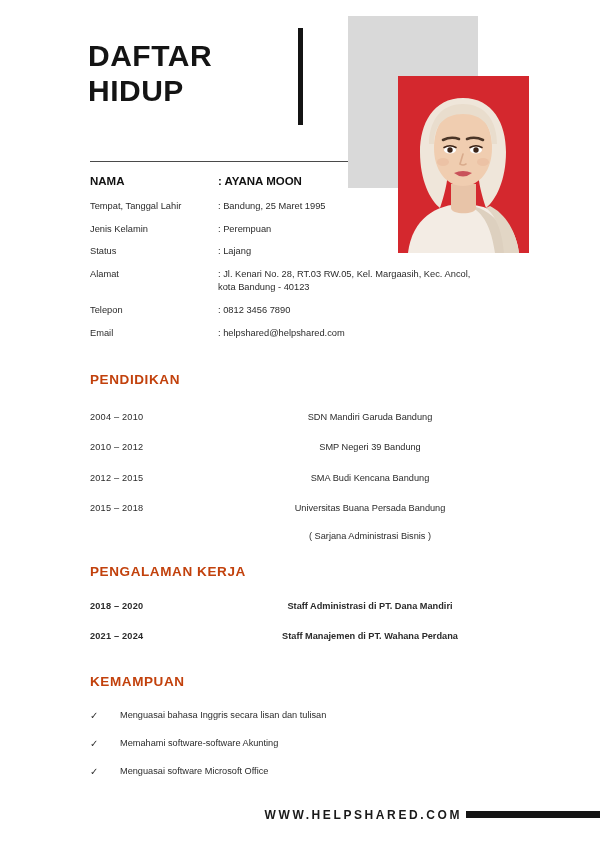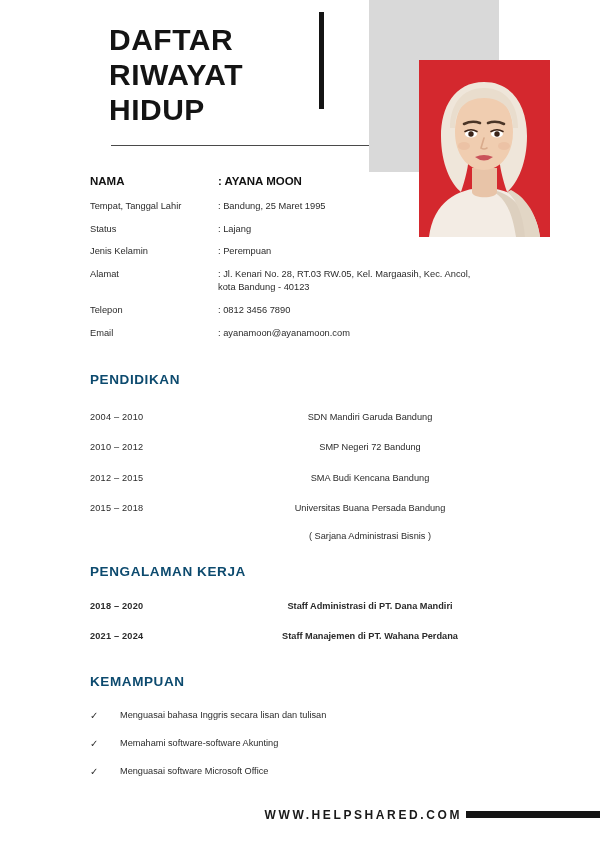--- a/index.html
+++ b/index.html
@@ -13,22 +13,22 @@
     position: relative;
     overflow: hidden;
     font-family: "Liberation Sans", sans-serif;
     color: #1a1a1a;
     -webkit-font-smoothing: antialiased;
   }
 
   
   .header-zone {
     position: absolute;
-    left: 0; top: 0;
-    width: 564px; height: 250px; margin-left: 21px;
+    left: 0; top: 16px;
+    width: 564px; height: 250px;
   }
   .gray-block {
     position: absolute;
     left: 348px; top: 0;
     width: 130px; height: 172px;
     background: #d9d9d9;
   }
   .vert-bar {
     position: absolute;
     left: 298px; top: 12px;
@@ -88,21 +88,21 @@
     padding-bottom: 6px;
   }
   .v-wrap { white-space: pre-line; }
 
   
   .section-title {
     position: absolute;
     font-size: 13.5px;
     font-weight: 700;
     letter-spacing: 0.6px;
-    color: #0c4a6e;
+    color: #c2410c;
     text-transform: uppercase;
   }
   .rows { position: absolute; width: 430px; }
   .row {
     display: flex;
     font-size: 9.2px;
     color: #2b2b2b;
     margin-bottom: 16px;
     line-height: 1.55;
   }
@@ -144,21 +144,20 @@
 </head>
 <body>
 
 <div class="header-zone">
 
   <div class="gray-block"></div>
   <div class="vert-bar"></div>
 
   <div class="title-block">
     <div class="title-line">DAFTAR</div>
-    <div class="title-line">RIWAYAT</div>
     <div class="title-line">HIDUP</div>
   </div>
 
   <div class="hr-rule"></div>
 
   <div class="photo">
     <svg viewBox="0 0 131 177" xmlns="http://www.w3.org/2000/svg">
       <rect x="0" y="0" width="131" height="177" fill="#d4282e"></rect>
 
       <path d="M10 177 C14 143 38 128 65 128 C92 128 117 143 121 177 Z" fill="#f3ece4"></path>
@@ -197,53 +196,53 @@
   <tbody>
     <tr class="head">
       <td class="k">NAMA</td>
       <td class="v">: AYANA MOON</td>
     </tr>
     <tr>
       <td class="k">Tempat, Tanggal Lahir</td>
       <td class="v">: Bandung, 25 Maret 1995</td>
     </tr>
     <tr>
+      <td class="k">Jenis Kelamin</td>
+      <td class="v">: Perempuan</td>
+    </tr>
+    <tr>
       <td class="k">Status</td>
       <td class="v">: Lajang</td>
-    </tr>
-    <tr>
-      <td class="k">Jenis Kelamin</td>
-      <td class="v">: Perempuan</td>
     </tr>
     <tr>
       <td class="k">Alamat</td>
       <td class="v v-wrap">: Jl. Kenari No. 28, RT.03 RW.05, Kel. Margaasih, Kec. Ancol,
    kota  Bandung - 40123</td>
     </tr>
     <tr>
       <td class="k">Telepon</td>
       <td class="v">: 0812 3456 7890</td>
     </tr>
     <tr>
       <td class="k">Email</td>
-      <td class="v">: ayanamoon@ayanamoon.com</td>
+      <td class="v">: helpshared@helpshared.com</td>
     </tr>
   </tbody>
 </table>
 
 <div class="section-title" style="left:90px; top:372px;">PENDIDIKAN</div>
 
 <div class="rows" style="left:90px; top:410px;">
   <div class="row">
     <div class="period">2004  –  2010</div>
     <div class="desc">SDN Mandiri Garuda Bandung</div>
   </div>
   <div class="row">
     <div class="period">2010  –  2012</div>
-    <div class="desc">SMP Negeri 72 Bandung</div>
+    <div class="desc">SMP Negeri 39 Bandung</div>
   </div>
   <div class="row">
     <div class="period">2012  –  2015</div>
     <div class="desc">SMA Budi Kencana Bandung</div>
   </div>
   <div class="row">
     <div class="period">2015  –  2018</div>
     <div class="desc">Universitas Buana Persada Bandung
 
 ( Sarjana Administrasi Bisnis )</div>

